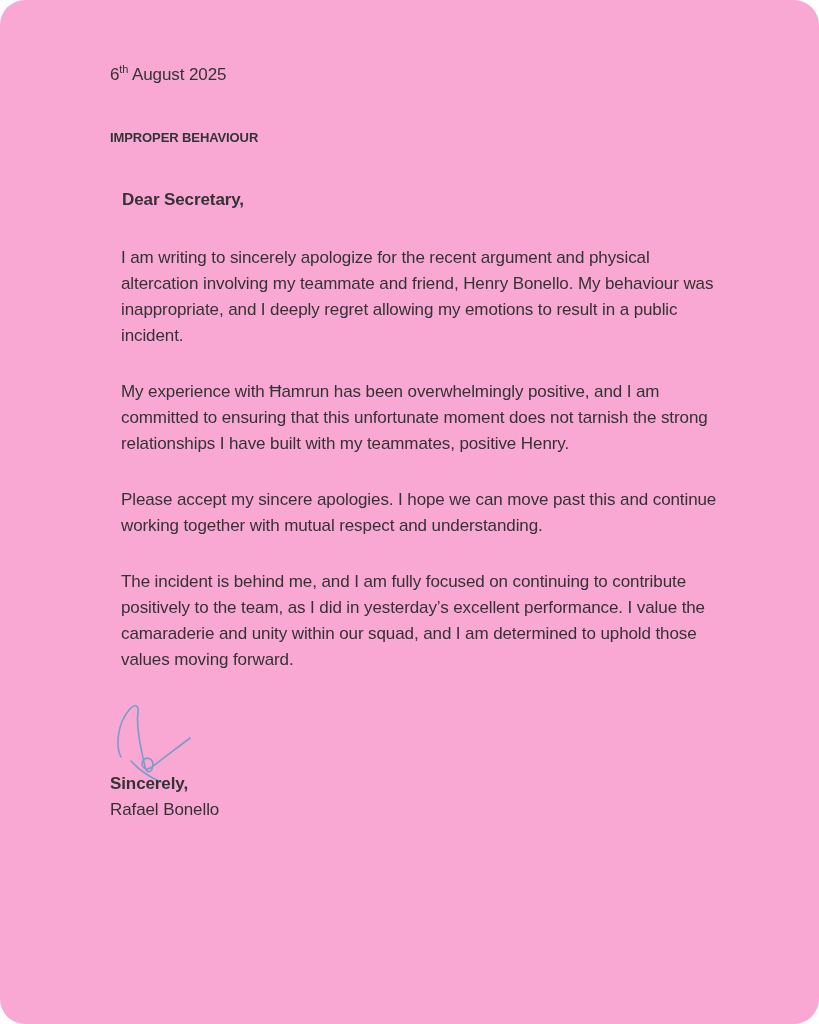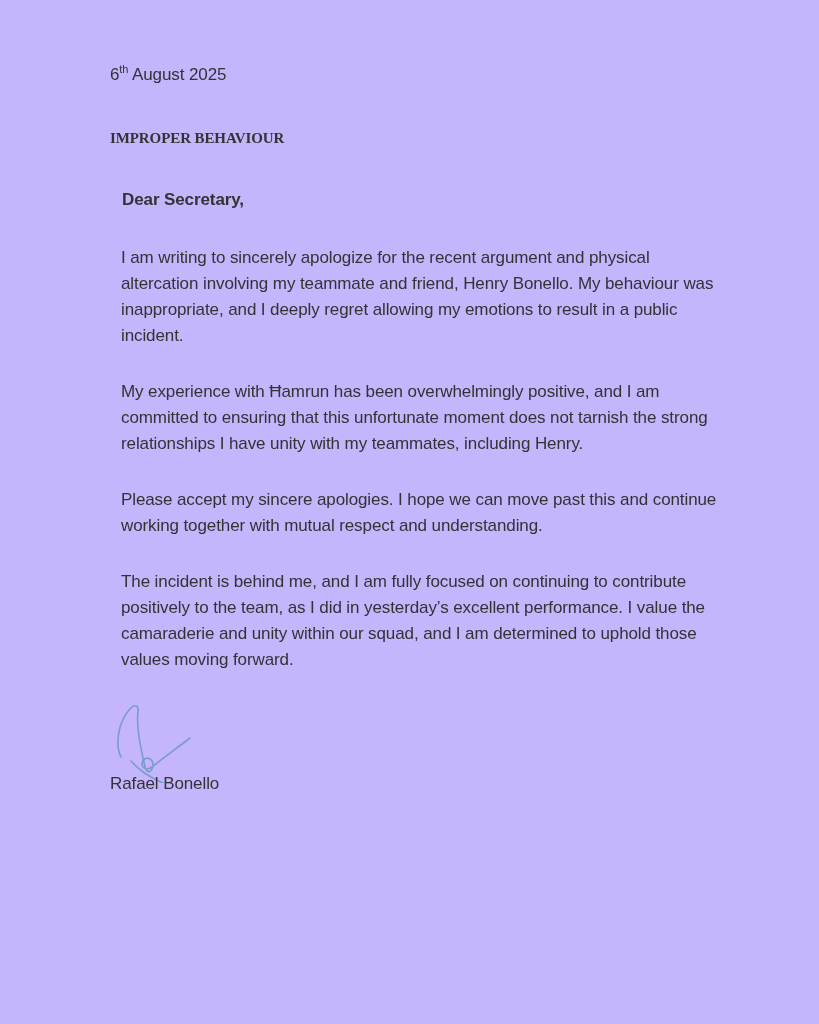--- a/index.html
+++ b/index.html
@@ -2,45 +2,45 @@
 <html><head>
 <meta charset="utf-8">
 <title>Letter</title>
 <style>
   * { margin: 0; padding: 0; box-sizing: border-box; }
   html, body { background: #ffffff; }
   .page {
     position: relative;
     width: 819px;
     height: 1024px;
-    background: #c4b5fd;
+    background: #f9a8d4;
     overflow: hidden;
     font-family: "Liberation Sans", sans-serif;
     color: #333333;
+    border-radius: 25px;
   }
   .content {
     position: absolute;
     left: 110px;
     top: 62px;
     width: 614px;
     font-size: 17px;
     line-height: 26px;
     letter-spacing: -0.1px;
   }
   .date-line { margin: 0 0 37px 0; }
   .date-line sup {
     font-size: 11px;
     line-height: 0;
     vertical-align: super;
   }
   .subject-heading {
     font-weight: 700;
-    font-size: 15px;
+    font-size: 13px;
     margin: 0 0 36px 0;
-    font-family: Liberation Serif, serif;
   }
   .reference-line { margin: 0 0 62px 0; }
   .salutation {
     font-weight: 700;
     margin: 0 0 32px 12px;
   }
   .body-paragraph { margin: 0 0 30px 11px; }
   .signature-block { margin-top: 2px; }
   .signature-svg {
     display: block;
@@ -57,31 +57,32 @@
 
     <p class="date-line"><span>6</span><sup>th</sup><span> August 2025</span></p>
 
     <p class="subject-heading">IMPROPER BEHAVIOUR</p>
 
 
     <p class="salutation">Dear Secretary,</p>
 
     <p class="body-paragraph">I am writing to sincerely apologize for the recent argument and physical altercation involving my teammate and friend, Henry Bonello. My behaviour was inappropriate, and I deeply regret allowing my emotions to result in a public incident.</p>
 
-    <p class="body-paragraph">My experience with Ħamrun has been overwhelmingly positive, and I am committed to ensuring that this unfortunate moment does not tarnish the strong relationships I have unity with my teammates, including Henry.</p>
+    <p class="body-paragraph">My experience with Ħamrun has been overwhelmingly positive, and I am committed to ensuring that this unfortunate moment does not tarnish the strong relationships I have built with my teammates, positive Henry.</p>
 
     <p class="body-paragraph">Please accept my sincere apologies. I hope we can move past this and continue working together with mutual respect and understanding.</p>
 
     <p class="body-paragraph">The incident is behind me, and I am fully focused on continuing to contribute positively to the team, as I did in yesterday’s excellent performance. I value the camaraderie and unity within our squad, and I am determined to uphold those values moving forward.</p>
 
     <div class="signature-block">
       <svg class="signature-svg" width="100" height="80" viewBox="0 0 100 80" xmlns="http://www.w3.org/2000/svg">
         <g fill="none" stroke-width="1.6" stroke-linecap="round" stroke-linejoin="round" stroke="#7b9cc9">
           <path d="M9 54 C3 42 6 20 17 7 C22 1 27 1 26 9 C24 24 29 46 33 64"></path>
           <path d="M33 64 C35 71 40 70 41 62 C41 55 34 53 31 58 C28 63 33 69 40 64 C50 56 65 45 78 35"></path>
           <path d="M19 58 C26 66 37 74 51 80"></path>
         </g>
       </svg>
+      <p class="closing">Sincerely,</p>
       <p class="signer-name">Rafael Bonello</p>
     </div>
 
   </div>
 </div>
 
 </body></html>

